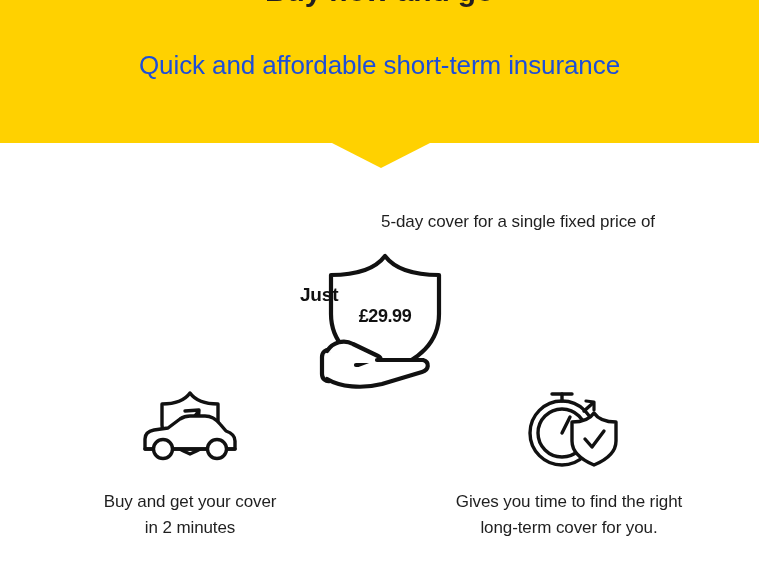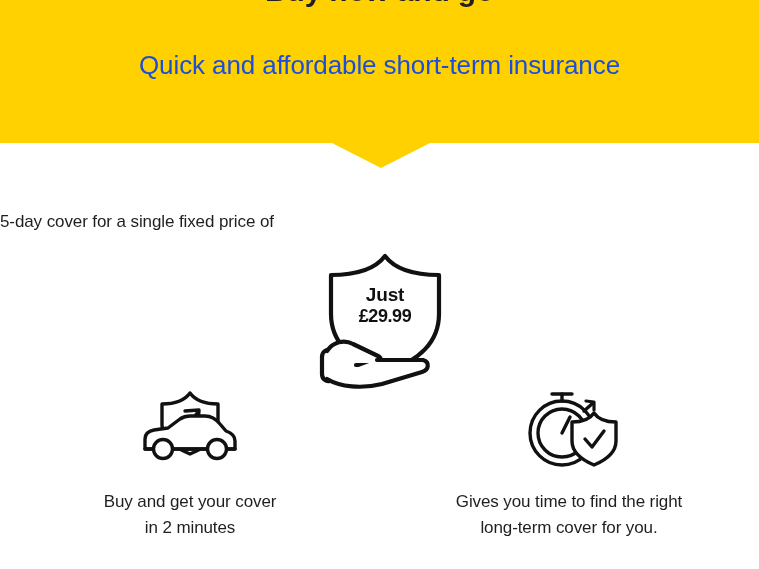--- a/index.html
+++ b/index.html
@@ -71,21 +71,21 @@
     border-right: 51px solid transparent;
     border-top: 26px solid #ffd100;
   }
 
   
   .price-intro {
     position: absolute;
     left: 0;
     top: 212px;
     width: 655px;
-    text-align: left;
+    text-align: right;
     font-size: 17px;
     font-weight: 400;
     color: #1f1f1f;
     letter-spacing: -0.1px;
     white-space: nowrap;
   }
 
   .price-badge {
     position: absolute;
     left: 300px;
@@ -96,21 +96,20 @@
 
   .price-badge svg {
     display: block;
   }
 
   .price-text-just {
     position: absolute;
     left: 300px;
     top: 284px;
     width: 170px;
-    text-align: center;
     font-size: 19px;
     font-weight: 700;
     color: #111111;
     letter-spacing: -0.2px;
   }
 
   .price-text-amount {
     position: absolute;
     left: 300px;
     top: 306px;

